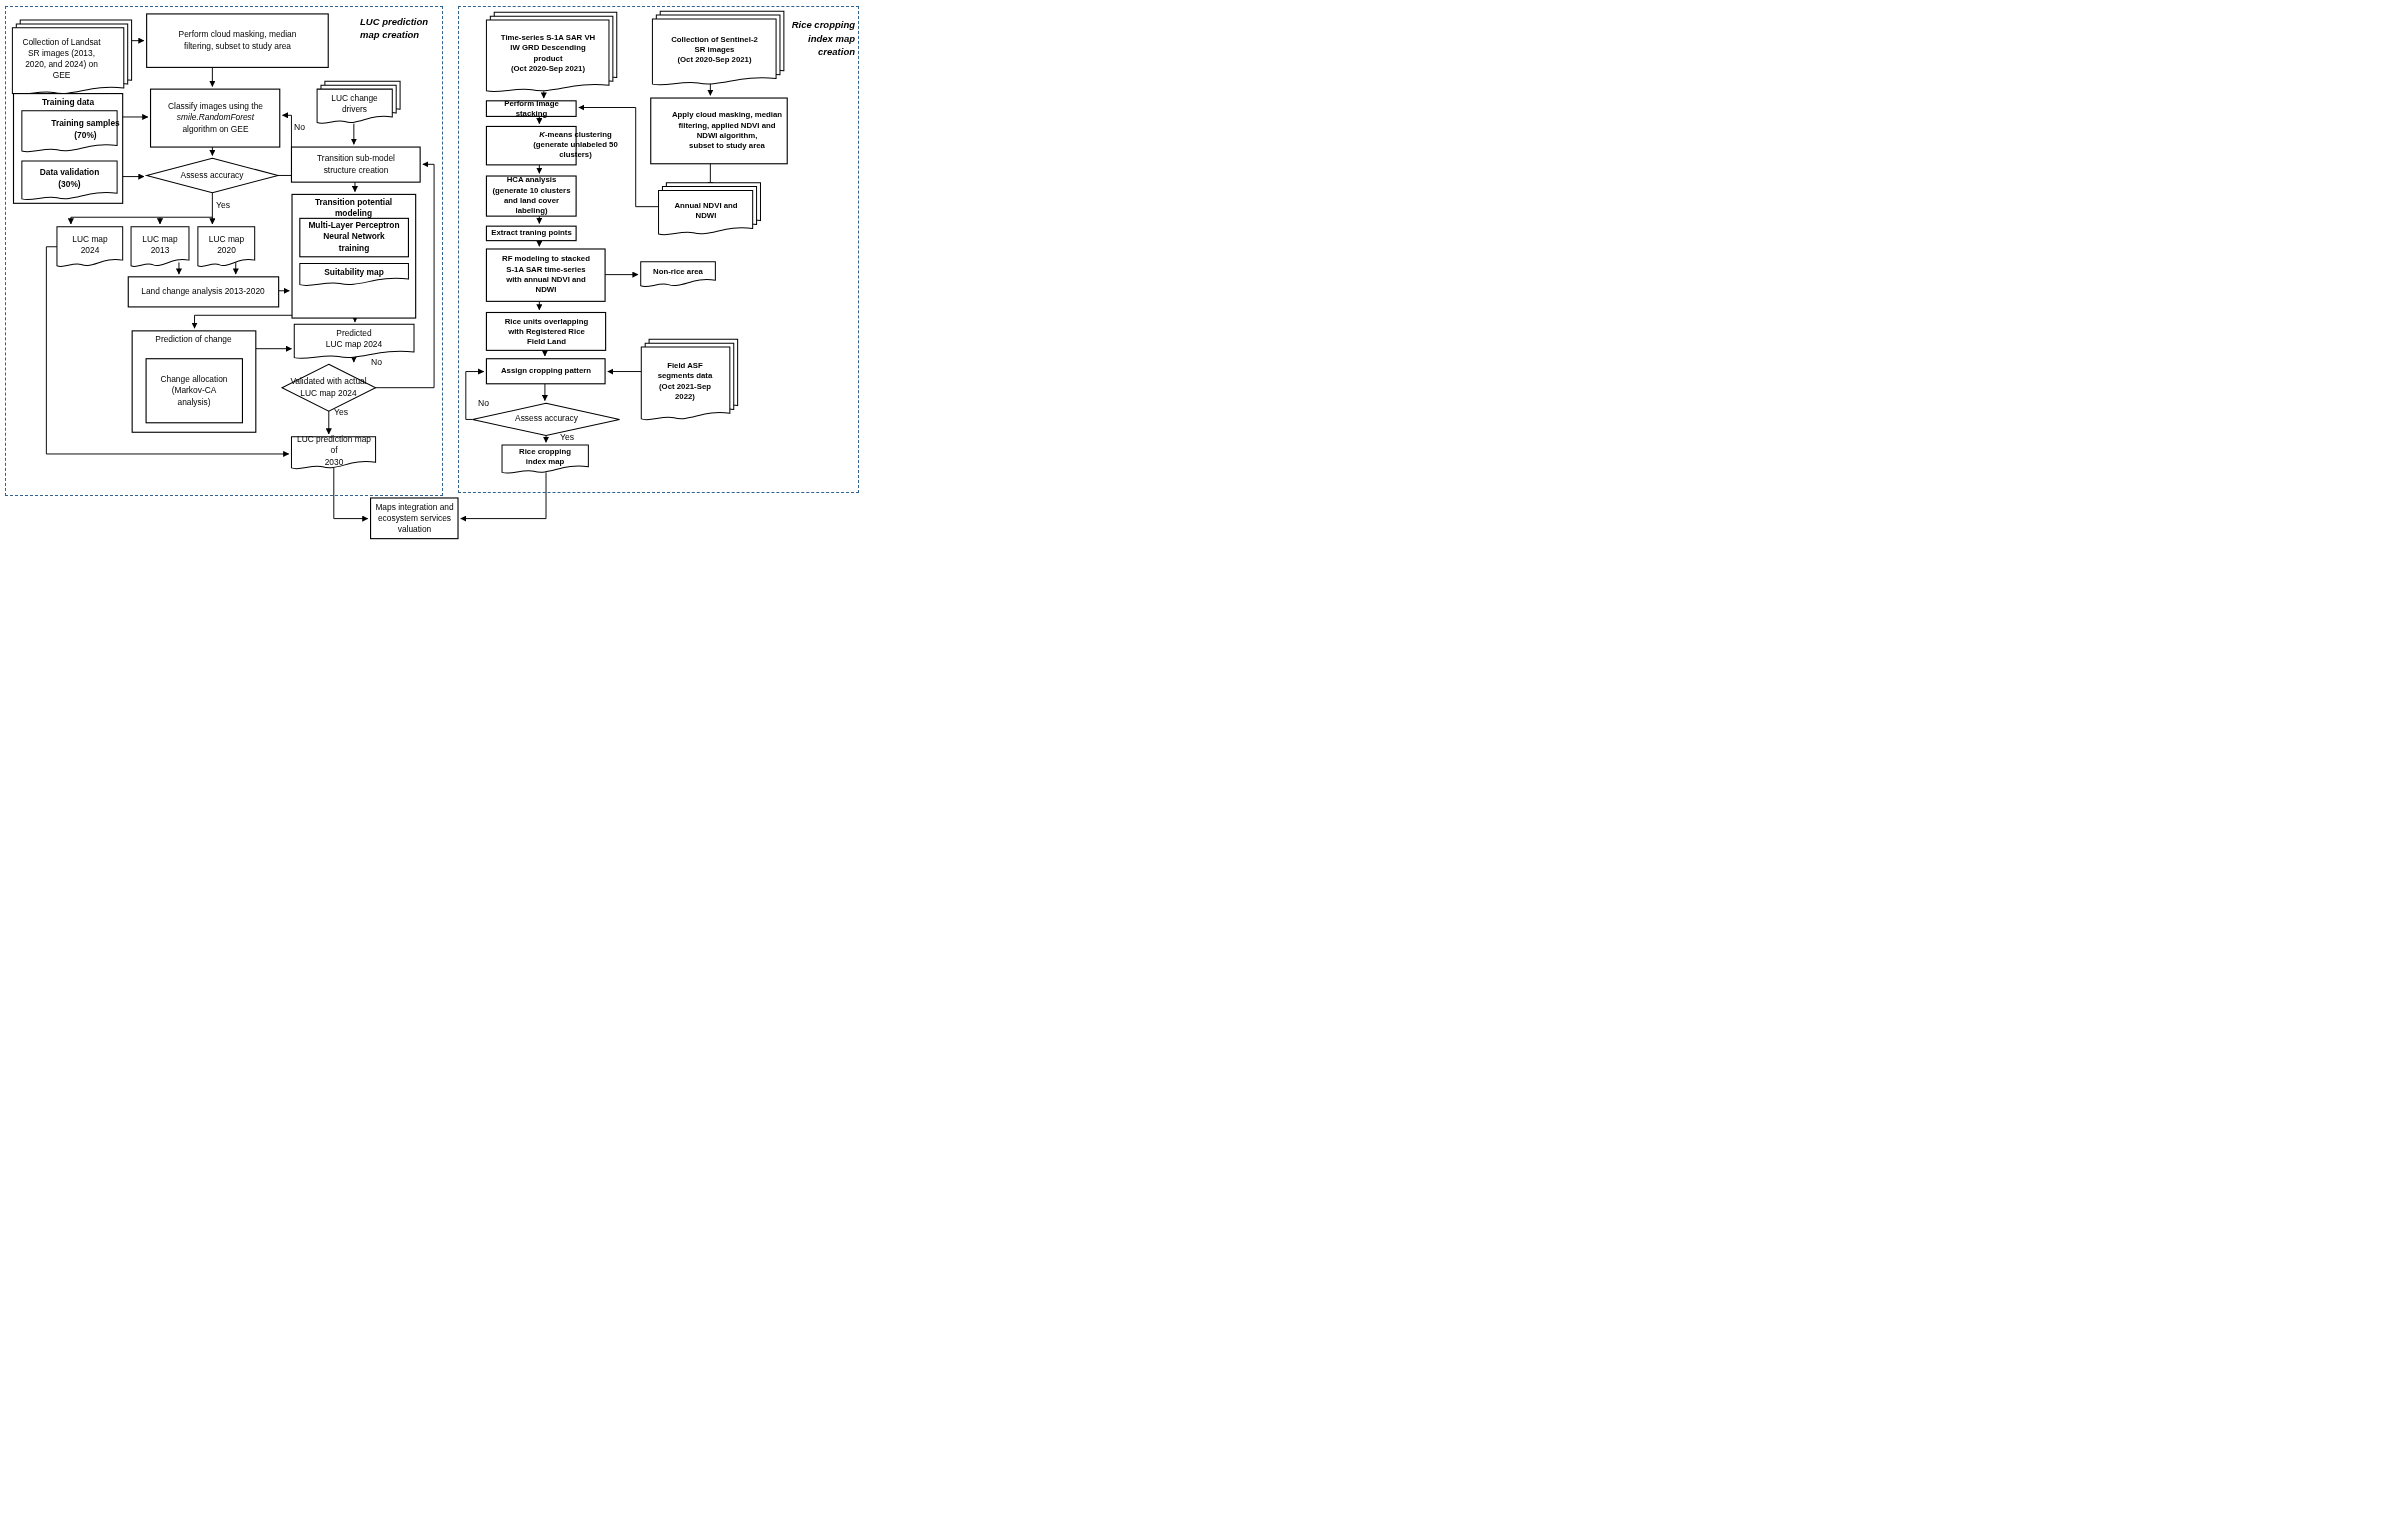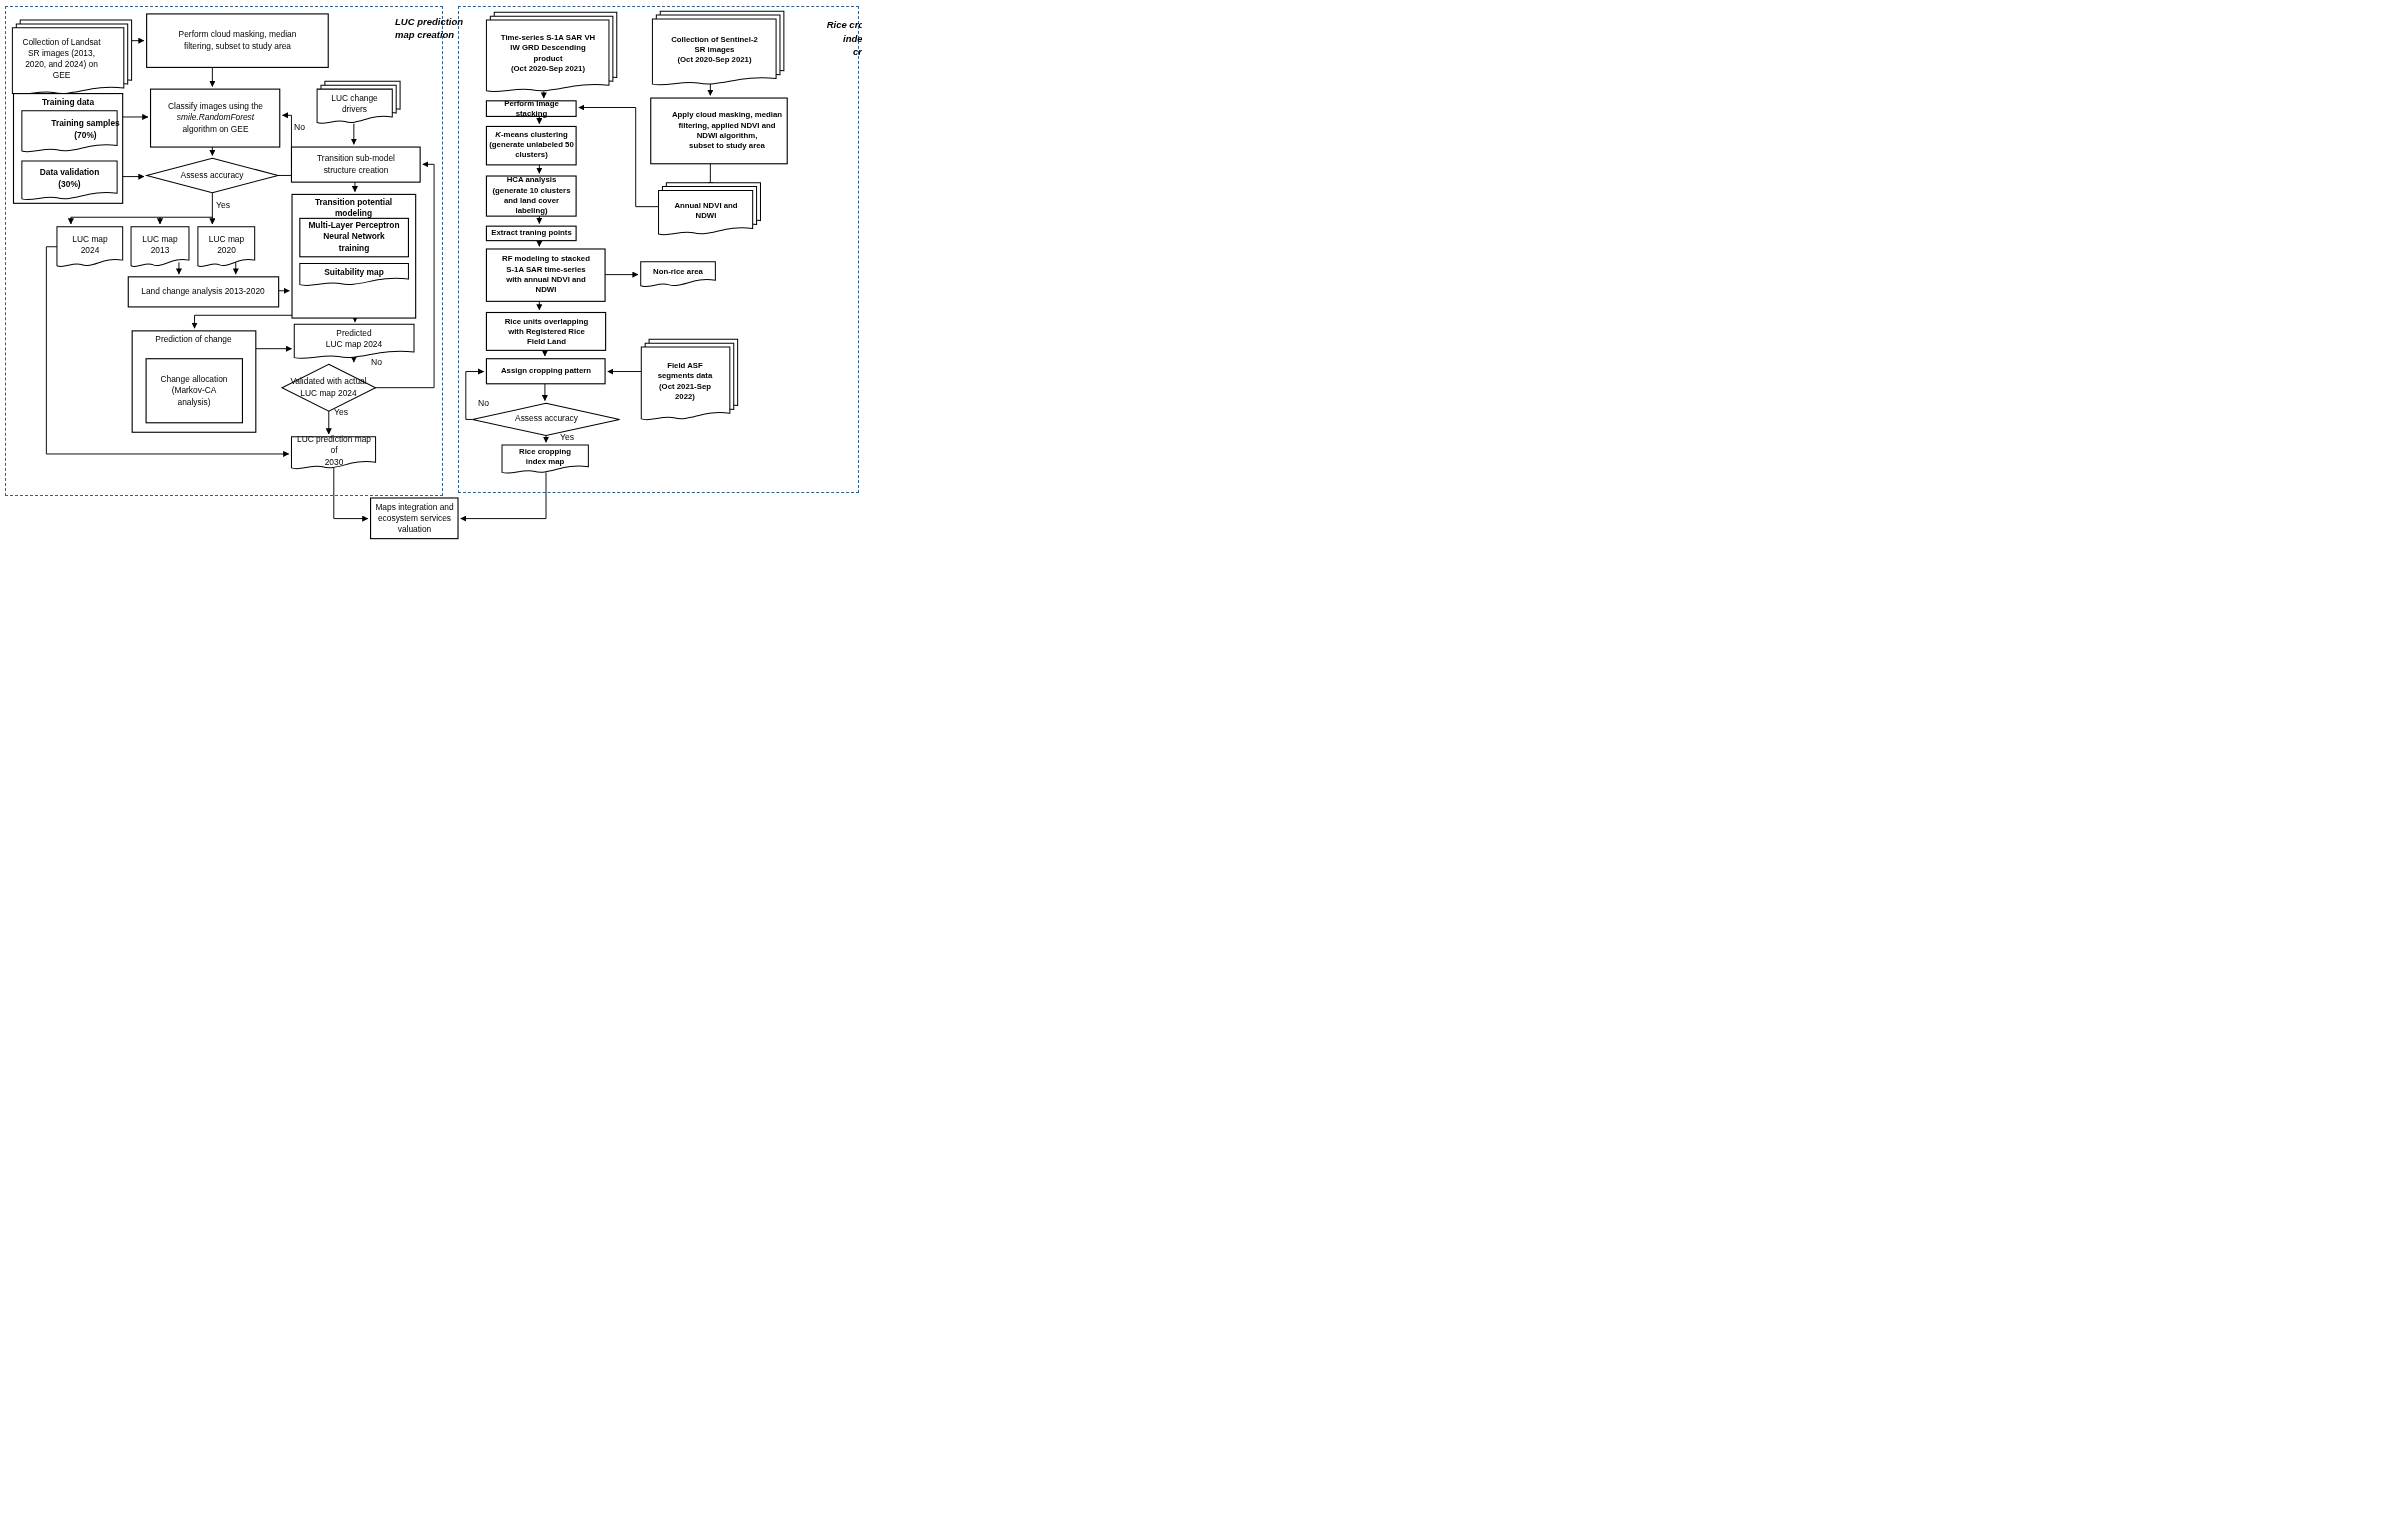--- a/index.html
+++ b/index.html
@@ -6,21 +6,21 @@
   #stage{position:relative;width:862px;height:547px;font-family:"Liberation Sans",sans-serif;color:#000;overflow:hidden;background:#fff;}
   .panel{position:absolute;border:1.1px dashed #31618f;}
   #wires{position:absolute;left:0;top:0;z-index:2;}
   .nd{position:absolute;display:flex;align-items:center;justify-content:center;text-align:center;
       white-space:pre-line;line-height:1.32;font-size:8.4px;z-index:3;}
   .vtop{align-items:flex-start;}
   .b{font-weight:bold;}
   .i{font-style:italic;}
   .f14{font-size:7.8px;}
   .lbl{position:absolute;z-index:3;font-size:8.6px;white-space:pre;}
-  .title{position:absolute;z-index:3;font-weight:bold;font-style:italic;font-size:9.5px;line-height:1.4;white-space:pre-line;margin-left:35px;}
+  .title{position:absolute;z-index:3;font-weight:bold;font-style:italic;font-size:9.5px;line-height:1.4;white-space:pre-line;}
   .tr{text-align:right;}
 </style>
 </head>
 <body>
 
 <div id="stage">
   <div class="panel" style="left:5px;top:5.6px;width:436px;height:488px;"></div>
   <div class="panel" style="left:458px;top:5.6px;width:399px;height:485px;"></div>
   <svg id="wires" width="862" height="547" viewBox="0 0 1547 982">
       <defs>
@@ -170,21 +170,21 @@
 ecosystem services
 valuation</div>
     <div class="nd b f14" style="left: 488px; top: 20px; width: 120px; height: 67px;">Time-series S-1A SAR VH
 IW GRD Descending
 product
 (Oct 2020-Sep 2021)</div>
     <div class="nd b f14" style="left: 654px; top: 19px; width: 121px; height: 62px;">Collection of Sentinel-2
 SR images
 (Oct 2020-Sep 2021)</div>
     <div class="nd b f14" style="left: 488px; top: 101px; width: 87px; height: 15.6px;">Perform Image stacking</div>
-    <div class="nd b f14" style="left: 488px; top: 126px; width: 87px; height: 38px;"><span style="white-space: pre-line;"><span class="i">K</span><span>-means clustering
+    <div class="nd b f14" style="left: 488px; top: 126px; width: 87px; height: 38px; padding-left: 44px;"><span style="white-space: pre-line;"><span class="i">K</span><span>-means clustering
 (generate unlabeled 50
 clusters)</span></span></div>
     <div class="nd b f14" style="left: 488px; top: 176px; width: 87px; height: 40px;">HCA analysis
 (generate 10 clusters
 and land cover labeling)</div>
     <div class="nd b f14" style="left: 488px; top: 226px; width: 87px; height: 14.5px;">Extract traning points</div>
     <div class="nd b f14" style="left: 652px; top: 98px; width: 150px; height: 66px;">Apply cloud masking, median
 filtering, applied NDVI and
 NDWI algorithm,
 subset to study area</div>

